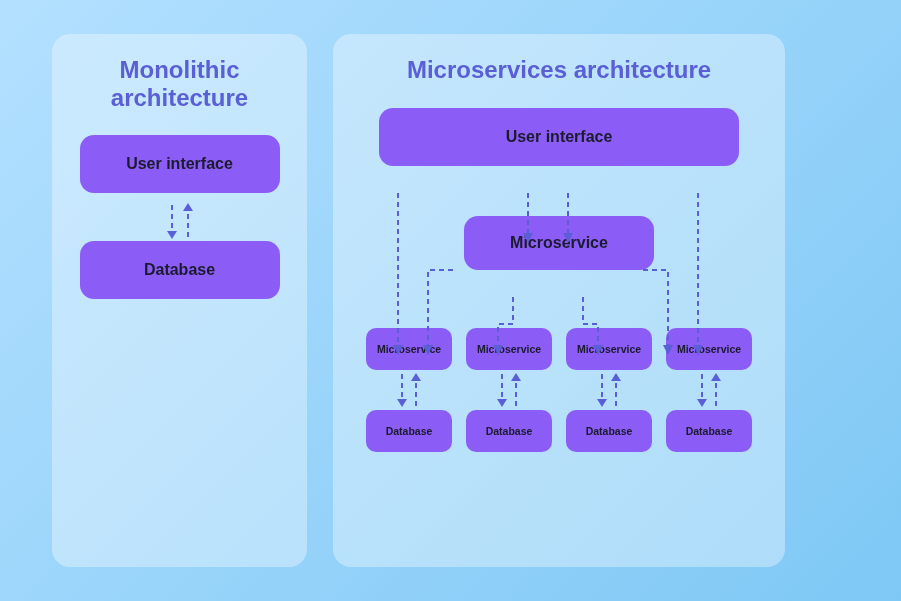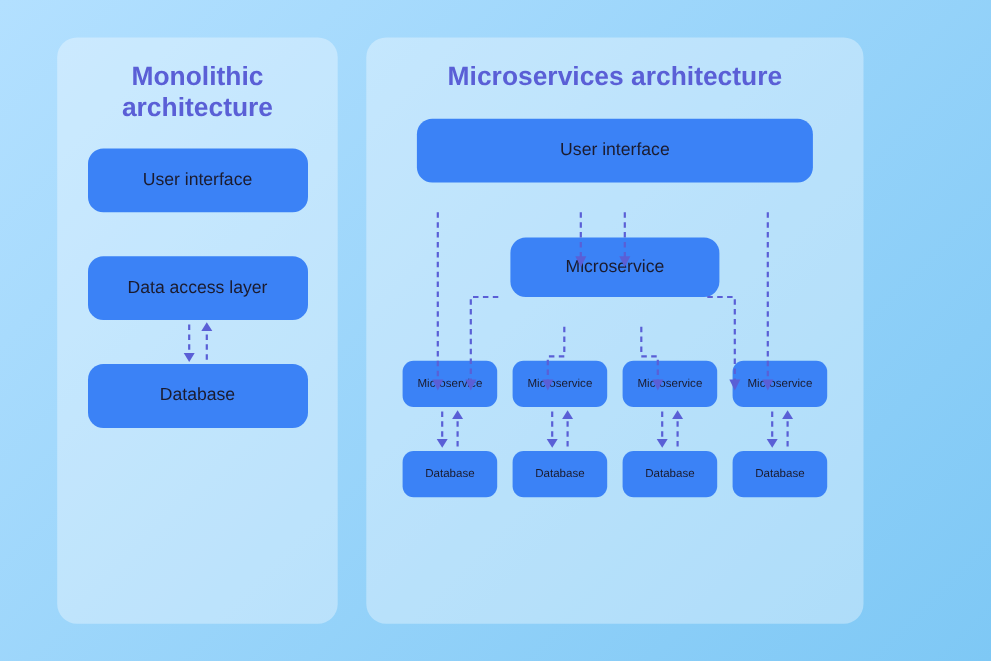--- a/index.html
+++ b/index.html
@@ -30,24 +30,24 @@
   .panel.micro { width: 452px; position: relative; }
   .title {
     color: #5a5fd6;
     font-weight: 700;
     font-size: 24px;
     line-height: 1.15;
     text-align: center;
     margin-bottom: 24px;
   }
   .box {
-    background: #3b82f6;
+    background: #8b5cf6;
     border-radius: 14px;
     color: #1b1b2e;
-    font-weight: 400;
+    font-weight: 700;
     display: flex;
     align-items: center;
     justify-content: center;
     text-align: center;
   }
   
   .mono .box {
     width: 200px;
     height: 58px;
     font-size: 16px;
@@ -103,21 +103,20 @@
 </style>
 </head>
 <body>
 
 <div class="wrapper">
 
   <div class="panel mono">
     <div class="title">Monolithic architecture</div>
 
     <div class="box">User interface</div>
-    <div class="box" style="margin-bottom:0">Data access layer</div>
 
     <svg class="gap-arrow" viewBox="0 0 60 40">
       <line class="dash" x1="22" y1="4" x2="22" y2="32"></line>
       <polygon class="arrowhead" points="22,38 17,30 27,30"></polygon>
       <line class="dash" x1="38" y1="36" x2="38" y2="8"></line>
       <polygon class="arrowhead" points="38,2 33,10 43,10"></polygon>
     </svg>
 
     <div class="box last">Database</div>
   </div>

